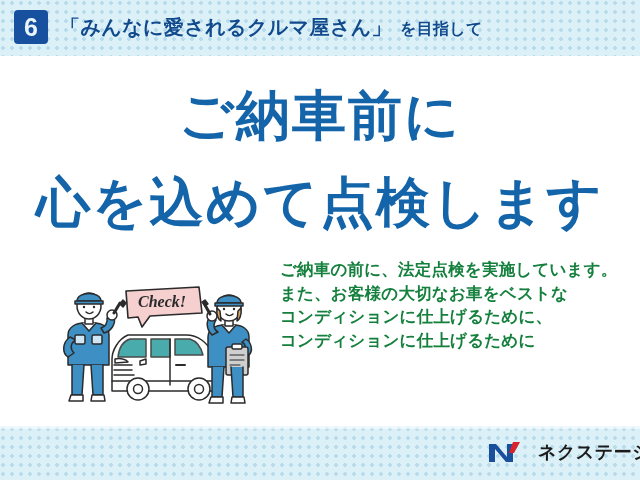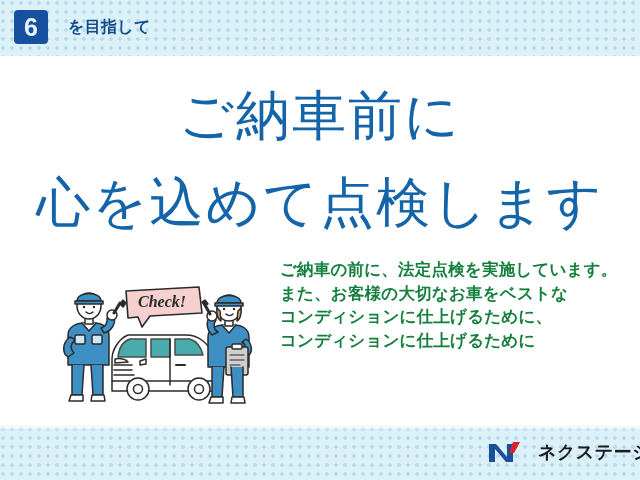--- a/index.html
+++ b/index.html
@@ -78,21 +78,21 @@
   }
 
   
   #headline {
     position: absolute;
     left: 0;
     top: 84px;
     width: 640px;
     text-align: center;
     color: #1464aa;
-    font-weight: normal;
+    font-weight: bold;
     letter-spacing: 2px;
     line-height: 1.16;
   }
   #headline .hl-line {
     display: block;
     white-space: nowrap;
   }
   #headline-l1 { font-size: 54px; }
   #headline-l2 { font-size: 54px; margin-top: 24px; }
 
@@ -152,20 +152,21 @@
 </head>
 <body>
 
 <div id="page">
 
   <div class="band" id="header-band"></div>
 
   <div id="header-row">
     <div id="step-badge">6</div>
     <div id="header-title">
+      <span id="header-title-main">「みんなに愛されるクルマ屋さん」</span>
       <span id="header-title-suffix">を目指して</span>
     </div>
   </div>
 
   <div id="headline">
     <span class="hl-line" id="headline-l1">ご納車前に</span>
     <span class="hl-line" id="headline-l2">心を込めて点検します</span>
   </div>
 
   <div id="illustration">

